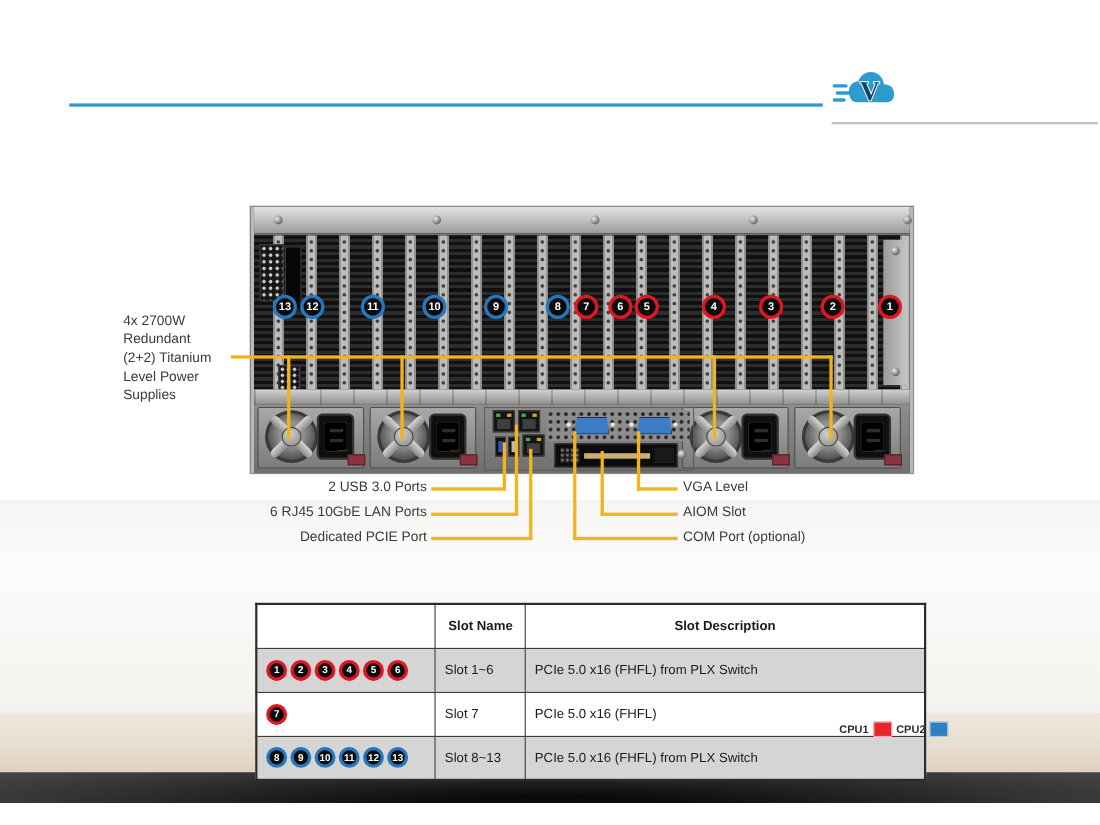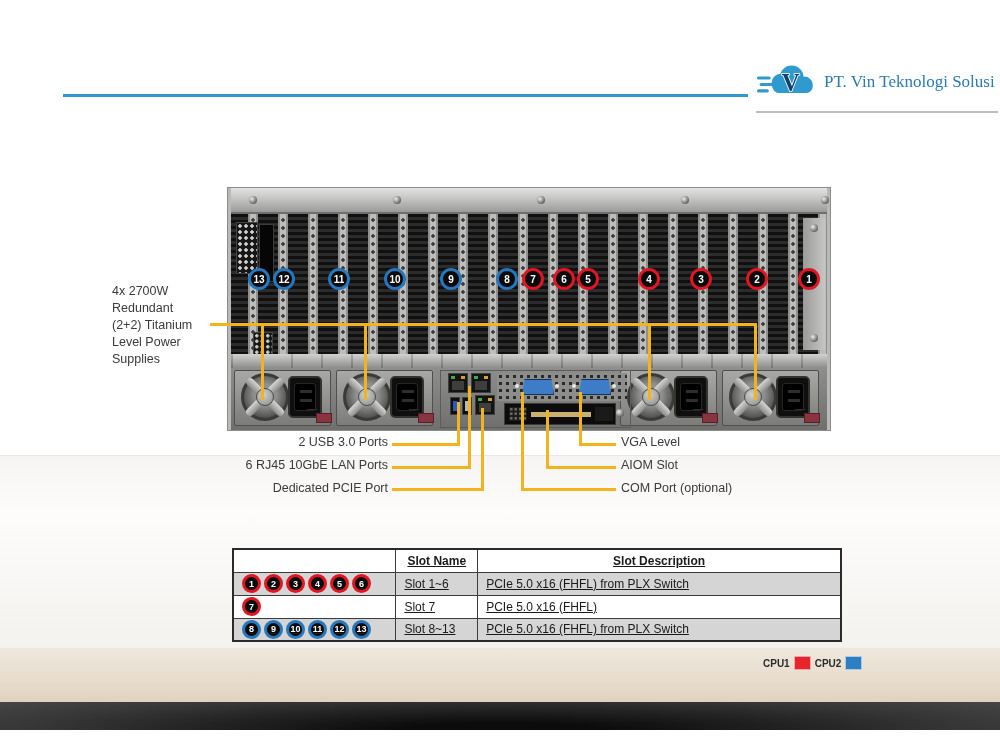--- a/index.html
+++ b/index.html
@@ -110,21 +110,21 @@
 
   
   .lbl{position:absolute;font-size:12.5px;color:#3a3a3a;z-index:5;}
   .lbl-left{width:160px;text-align:right;}
   .psu-label{position:absolute;left:112px;top:283px;width:100px;font-size:12.5px;line-height:17px;
              color:#3a3a3a;white-space:pre-line;z-index:5;}
 
   
   .slot-table{position:absolute;left:232px;top:548px;width:610px;border-collapse:collapse;z-index:2;
               font-size:12px;color:#1a1a1a;background:#fff;}
-  .slot-table th,.slot-table td{border:1px solid #3c3c3c;padding:0 8px;height:23px;box-sizing:border-box;text-decoration:underline;}
+  .slot-table th,.slot-table td{border:1px solid #3c3c3c;padding:0 8px;height:40px;box-sizing:border-box;}
   .slot-table{border:2px solid #2b2b2b;}
   .slot-table th{font-weight:bold;text-align:center;background:#fff;}
   .slot-table td{text-align:left;}
   .slot-table tr.gray td{background:#d5d5d5;}
   .col-badges{width:163px;} .col-name{width:82px;} .col-desc{width:365px;}
   .badge-cell{display:flex;align-items:center;gap:3px;}
   .tbl-badge{width:19px;height:19px;border-radius:50%;background:#0a0a0a;border:3px solid #888;
              box-sizing:border-box;color:#fff;font-size:9px;font-weight:bold;
              display:flex;align-items:center;justify-content:center;flex:0 0 auto;}
 
@@ -147,21 +147,20 @@
     <svg viewBox="0 0 70 52">
       <rect x="1" y="20" width="15" height="3.4" rx="1.7" fill="#2e9ace"></rect>
       <rect x="4" y="27" width="19" height="3.4" rx="1.7" fill="#2e9ace"></rect>
       <rect x="1" y="34" width="13" height="3.4" rx="1.7" fill="#2e9ace"></rect>
       <circle cx="39" cy="21" r="13" fill="#2e9ace"></circle>
       <circle cx="27" cy="27" r="10" fill="#2e9ace"></circle>
       <circle cx="53" cy="29" r="9" fill="#2e9ace"></circle>
       <rect x="18" y="24" width="44" height="14" rx="7" fill="#2e9ace"></rect>
       <text x="38" y="36" text-anchor="middle" font-family="Liberation Serif, serif" font-size="27" font-weight="bold" fill="#16406e" stroke="#ffffff" stroke-width="1.8" paint-order="stroke">V</text>
     </svg>
-    <span class="logo-text">PT. Vin Teknologi Solusi</span>
   </div>
   <div class="logo-underline"></div>
 
   <div class="server">
     <div class="top-bar">
       <div class="screw" style="left:18px;top:8px"></div>
       <div class="screw" style="left:162px;top:8px"></div>
       <div class="screw" style="left:306px;top:8px"></div>
       <div class="screw" style="left:450px;top:8px"></div>
       <div class="screw" style="left:590px;top:8px"></div>

